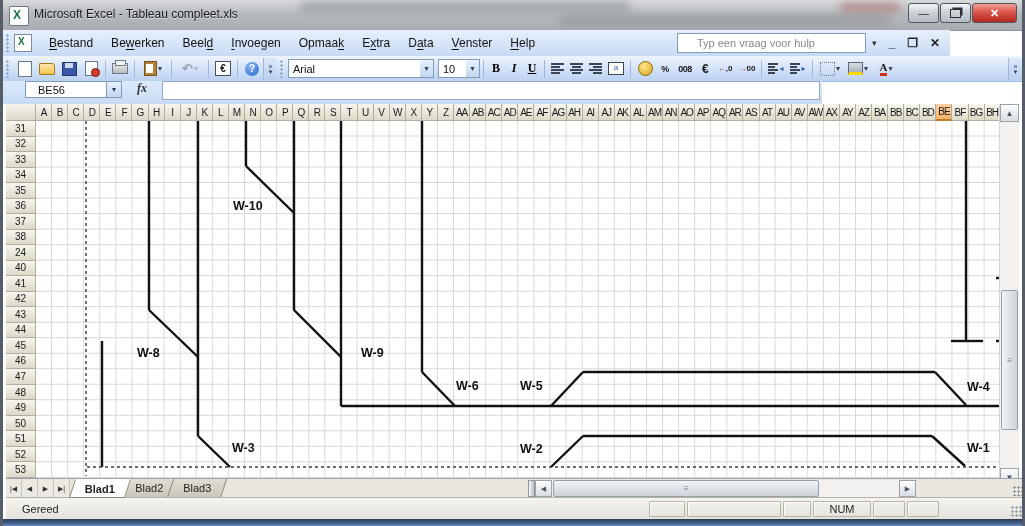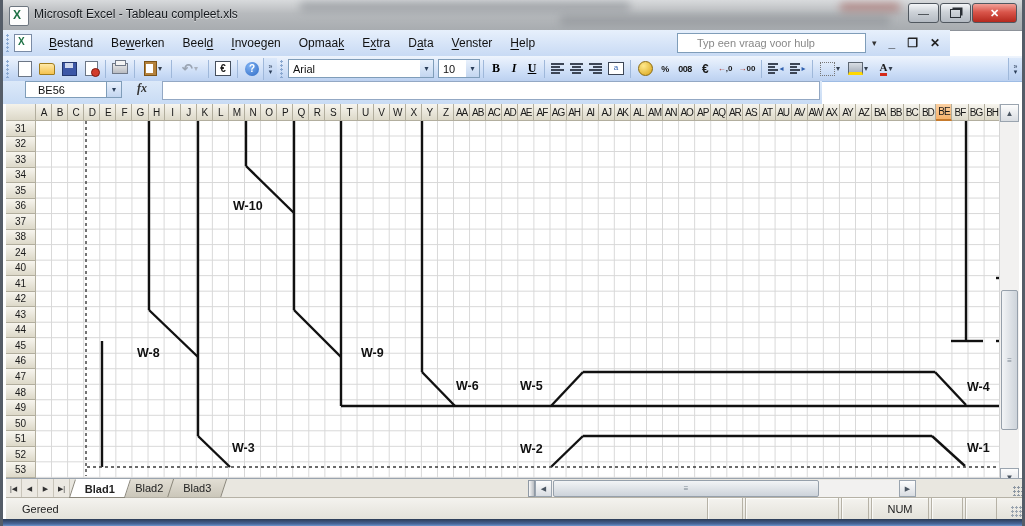--- a/index.html
+++ b/index.html
@@ -123,21 +123,21 @@
   .hthumb{position:absolute;left:1px;top:0;height:100%;width:266px;background:linear-gradient(#f2f4f6,#cdd3da);
     border:1px solid #96a0ab;border-radius:2px;box-sizing:border-box;display:flex;align-items:center;justify-content:center;color:#7b8692;font-size:8px;}
   .hspace{width:79px;}
   .cornergrip{width:30px;position:relative;background:#e9e7e0;}
   .dots{position:absolute;right:2px;bottom:2px;width:10px;height:10px;
     background-image:radial-gradient(circle at 1.5px 1.5px,#8d97a2 1px,transparent 1.3px);background-size:4px 4px;}
   
   .statusbar{position:absolute;left:3px;top:497px;width:1019px;height:22px;background:linear-gradient(#f4f3ef,#e3e1d9);
     border-top:1px solid #b6b2a6;display:flex;align-items:center;font-size:11px;color:#222;}
   .st-mode{padding-left:16px;flex:none;}
-  .st-panels{margin-left:auto;display:flex;height:24px;margin-right:28px;}
+  .st-panels{margin-left:auto;display:flex;height:16px;margin-right:86px;}
   .st-p{border:1px solid #b6b2a6;border-radius:1px;margin-left:2px;box-shadow:inset 1px 1px 1px rgba(255,255,255,.8);
     display:flex;align-items:center;justify-content:center;font-size:11px;color:#222;}
   .stgrip{position:absolute;right:2px;bottom:2px;width:12px;height:12px;
     background-image:radial-gradient(circle at 1.5px 1.5px,#9aa4af 1px,transparent 1.3px);background-size:4px 4px;}
   
   .bottomframe{position:absolute;left:-3px;bottom:0;width:1025px;height:7px;background:linear-gradient(#2b3b55,#49679a 70%,#6e96cc);}
 </style>
 </head>
 <body>
 

